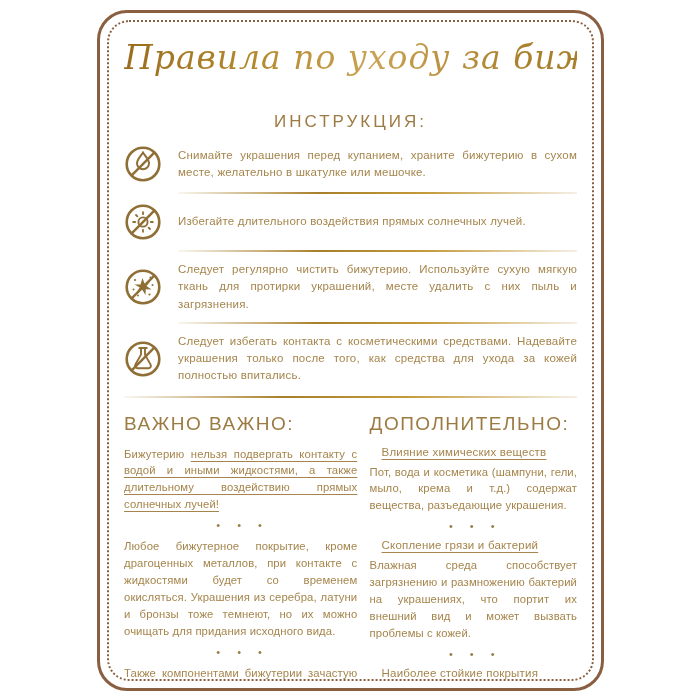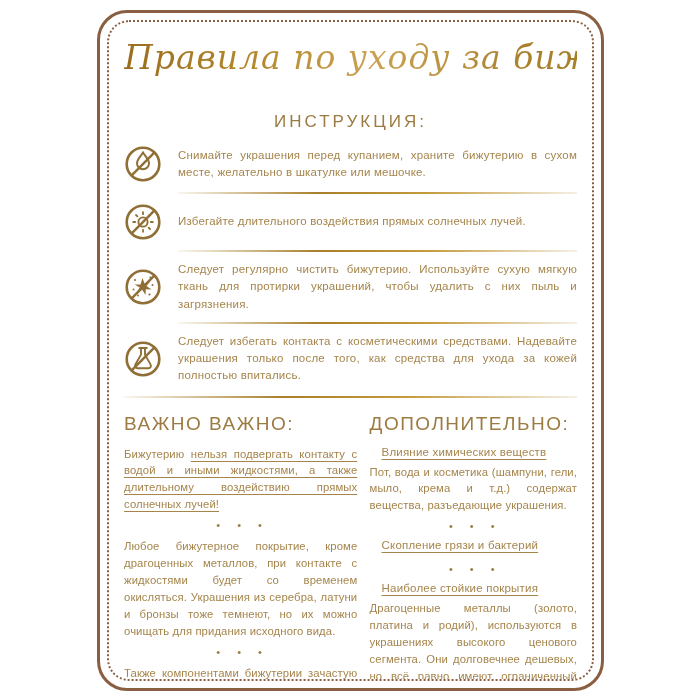--- a/index.html
+++ b/index.html
@@ -166,21 +166,21 @@
               <circle cx="11" cy="12" r="1.1"></circle>
               <circle cx="26.5" cy="9.5" r="1.1"></circle>
               <circle cx="28.5" cy="17" r="1"></circle>
               <circle cx="9.5" cy="21.5" r="1"></circle>
               <circle cx="25.5" cy="26.5" r="1.1"></circle>
               <circle cx="14" cy="27.5" r="1"></circle>
             </g>
             <line x1="8.2" y1="29.8" x2="29.8" y2="8.2" stroke-width="2.4"></line>
           </svg>
         </span>
-        <span class="instr-text">Следует регулярно чистить бижутерию. Используйте сухую мягкую ткань для протирки украшений, чтобы удалить с них пыль и загрязнения.</span>
+        <span class="instr-text">Следует регулярно чистить бижутерию. Используйте сухую мягкую ткань для протирки украшений, месте удалить с них пыль и загрязнения.</span>
       </div>
       <div class="grad-line item-divider"></div>
 
       <div class="instr-item">
         <span class="instr-icon">
           <svg viewBox="0 0 38 38" fill="none" stroke="currentColor">
             <circle cx="19" cy="19" r="16.3" stroke-width="2.6"></circle>
             <path d="M15.2 8 H22.8 M21 8 V14.6 L26.6 24.6 A2.4 2.4 0 0 1 24.5 28.2 H13.5 A2.4 2.4 0 0 1 11.4 24.6 L17 14.6 V8" stroke-width="1.9" stroke-linecap="round" stroke-linejoin="round"></path>
             <line x1="8.2" y1="29.8" x2="29.8" y2="8.2" stroke-width="2.4"></line>
           </svg>
@@ -205,20 +205,21 @@
       <div class="col-right">
         <div class="col-heading">ДОПОЛНИТЕЛЬНО:</div>
 
         <div>
           <div class="sub-title">Влияние химических веществ</div>
           <p class="body-p">Пот, вода и косметика (шампуни, гели, мыло, крема и т.д.) содержат вещества, разъедающие украшения.</p>
         </div>
         <div class="dots">• • •</div>
         <div>
           <div class="sub-title">Скопление грязи и бактерий</div>
+          <p class="body-p">Влажная среда способствует загрязнению и размножению бактерий на украшениях, что портит их внешний вид и может вызвать проблемы с кожей.</p>
         </div>
         <div class="dots">• • •</div>
         <div>
           <div class="sub-title">Наиболее стойкие покрытия</div>
           <p class="body-p">Драгоценные металлы (золото, платина и родий), используются в украшениях высокого ценового сегмента. Они долговечнее дешевых, но всё равно имеют ограниченный срок службы.</p>
         </div>
 
       </div>
 
     </div>

